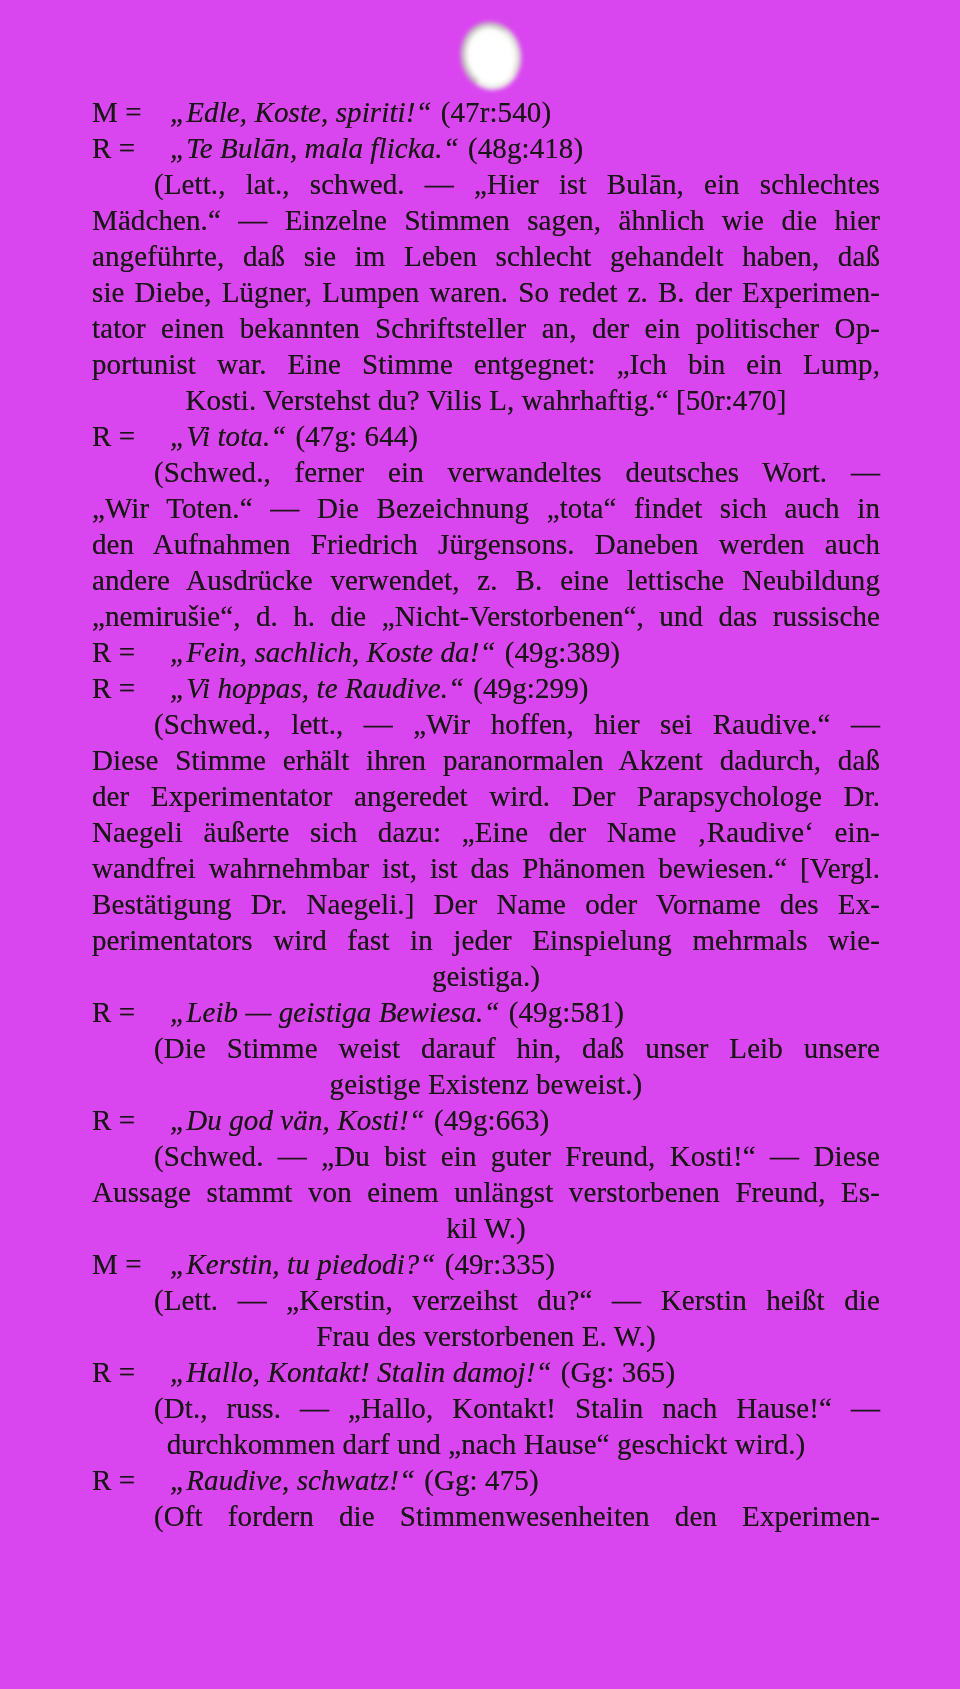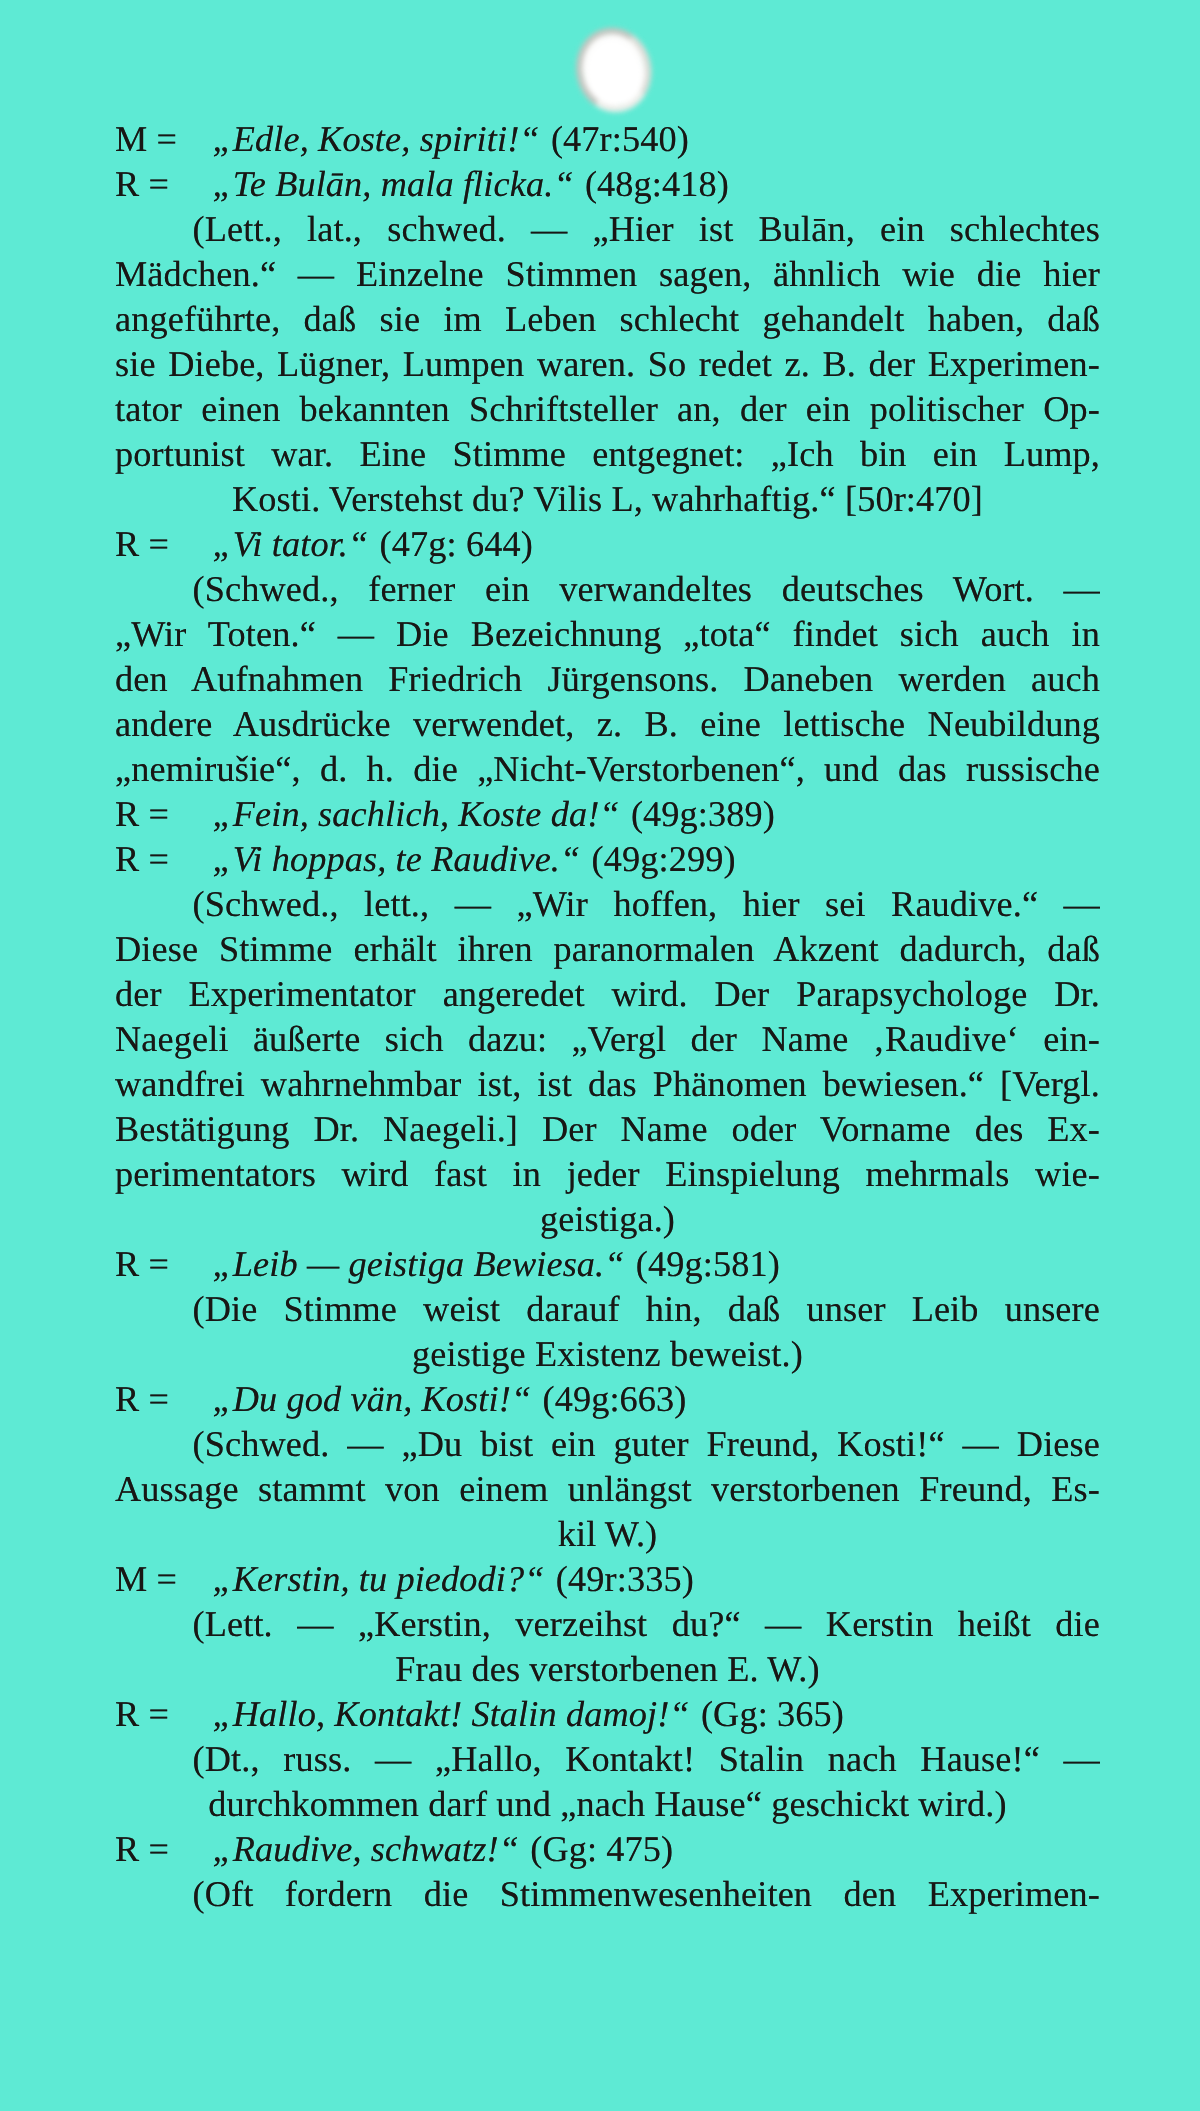--- a/index.html
+++ b/index.html
@@ -1,20 +1,20 @@
 <!DOCTYPE html>
 <html lang="de"><head>
 <meta charset="utf-8">
 <title>Buchseite – Tonbandstimmen</title>
 <style>
   html,body{margin:0;padding:0;background:#ffffff;}
   .page{
     position:relative;
     width:960px;height:1689px;
-    background:#5eead4;
+    background:#d946ef;
     overflow:hidden;
     font-family:"Liberation Serif", serif;
     color:#181715;
   }
   
   .hole-ring{
     position:absolute;
     left:461px;top:22px;
     width:50px;height:58px;
     border-radius:50%;
@@ -55,32 +55,32 @@
   <main class="text-block">
       <div class="line voice"><span class="speaker">M =</span><span class="quote">„Edle, Koste, spiriti!“</span><span class="ref">(47r:540)</span></div>
       <div class="line voice"><span class="speaker">R =</span><span class="quote">„Te Bulān, mala flicka.“</span><span class="ref">(48g:418)</span></div>
       <div class="line prose just indent">(Lett., lat., schwed. — „Hier ist Bulān, ein schlechtes</div>
       <div class="line prose just">Mädchen.“ — Einzelne Stimmen sagen, ähnlich wie die hier</div>
       <div class="line prose just">angeführte, daß sie im Leben schlecht gehandelt haben, daß</div>
       <div class="line prose just">sie Diebe, Lügner, Lumpen waren. So redet z. B. der Experimen-</div>
       <div class="line prose just">tator einen bekannten Schriftsteller an, der ein politischer Op-</div>
       <div class="line prose just">portunist war. Eine Stimme entgegnet: „Ich bin ein Lump,</div>
       <div class="line prose">Kosti. Verstehst du? Vilis L, wahrhaftig.“ [50r:470]</div>
-      <div class="line voice"><span class="speaker">R =</span><span class="quote">„Vi tator.“</span><span class="ref">(47g: 644)</span></div>
+      <div class="line voice"><span class="speaker">R =</span><span class="quote">„Vi tota.“</span><span class="ref">(47g: 644)</span></div>
       <div class="line prose just indent">(Schwed., ferner ein verwandeltes deutsches Wort. —</div>
       <div class="line prose just">„Wir Toten.“ — Die Bezeichnung „tota“ findet sich auch in</div>
       <div class="line prose just">den Aufnahmen Friedrich Jürgensons. Daneben werden auch</div>
       <div class="line prose just">andere Ausdrücke verwendet, z. B. eine lettische Neubildung</div>
       <div class="line prose just">„nemirušie“, d. h. die „Nicht-Verstorbenen“, und das russische</div>
       <div class="line voice"><span class="speaker">R =</span><span class="quote">„Fein, sachlich, Koste da!“</span><span class="ref">(49g:389)</span></div>
       <div class="line voice"><span class="speaker">R =</span><span class="quote">„Vi hoppas, te Raudive.“</span><span class="ref">(49g:299)</span></div>
       <div class="line prose just indent">(Schwed., lett., — „Wir hoffen, hier sei Raudive.“ —</div>
       <div class="line prose just">Diese Stimme erhält ihren paranormalen Akzent dadurch, daß</div>
       <div class="line prose just">der Experimentator angeredet wird. Der Parapsychologe Dr.</div>
-      <div class="line prose just">Naegeli äußerte sich dazu: „Vergl der Name ‚Raudive‘ ein-</div>
+      <div class="line prose just">Naegeli äußerte sich dazu: „Eine der Name ‚Raudive‘ ein-</div>
       <div class="line prose just">wandfrei wahrnehmbar ist, ist das Phänomen bewiesen.“ [Vergl.</div>
       <div class="line prose just">Bestätigung Dr. Naegeli.] Der Name oder Vorname des Ex-</div>
       <div class="line prose just">perimentators wird fast in jeder Einspielung mehrmals wie-</div>
       <div class="line prose">geistiga.)</div>
       <div class="line voice"><span class="speaker">R =</span><span class="quote">„Leib — geistiga Bewiesa.“</span><span class="ref">(49g:581)</span></div>
       <div class="line prose just indent">(Die Stimme weist darauf hin, daß unser Leib unsere</div>
       <div class="line prose">geistige Existenz beweist.)</div>
       <div class="line voice"><span class="speaker">R =</span><span class="quote">„Du god vän, Kosti!“</span><span class="ref">(49g:663)</span></div>
       <div class="line prose just indent">(Schwed. — „Du bist ein guter Freund, Kosti!“ — Diese</div>
       <div class="line prose just">Aussage stammt von einem unlängst verstorbenen Freund, Es-</div>

